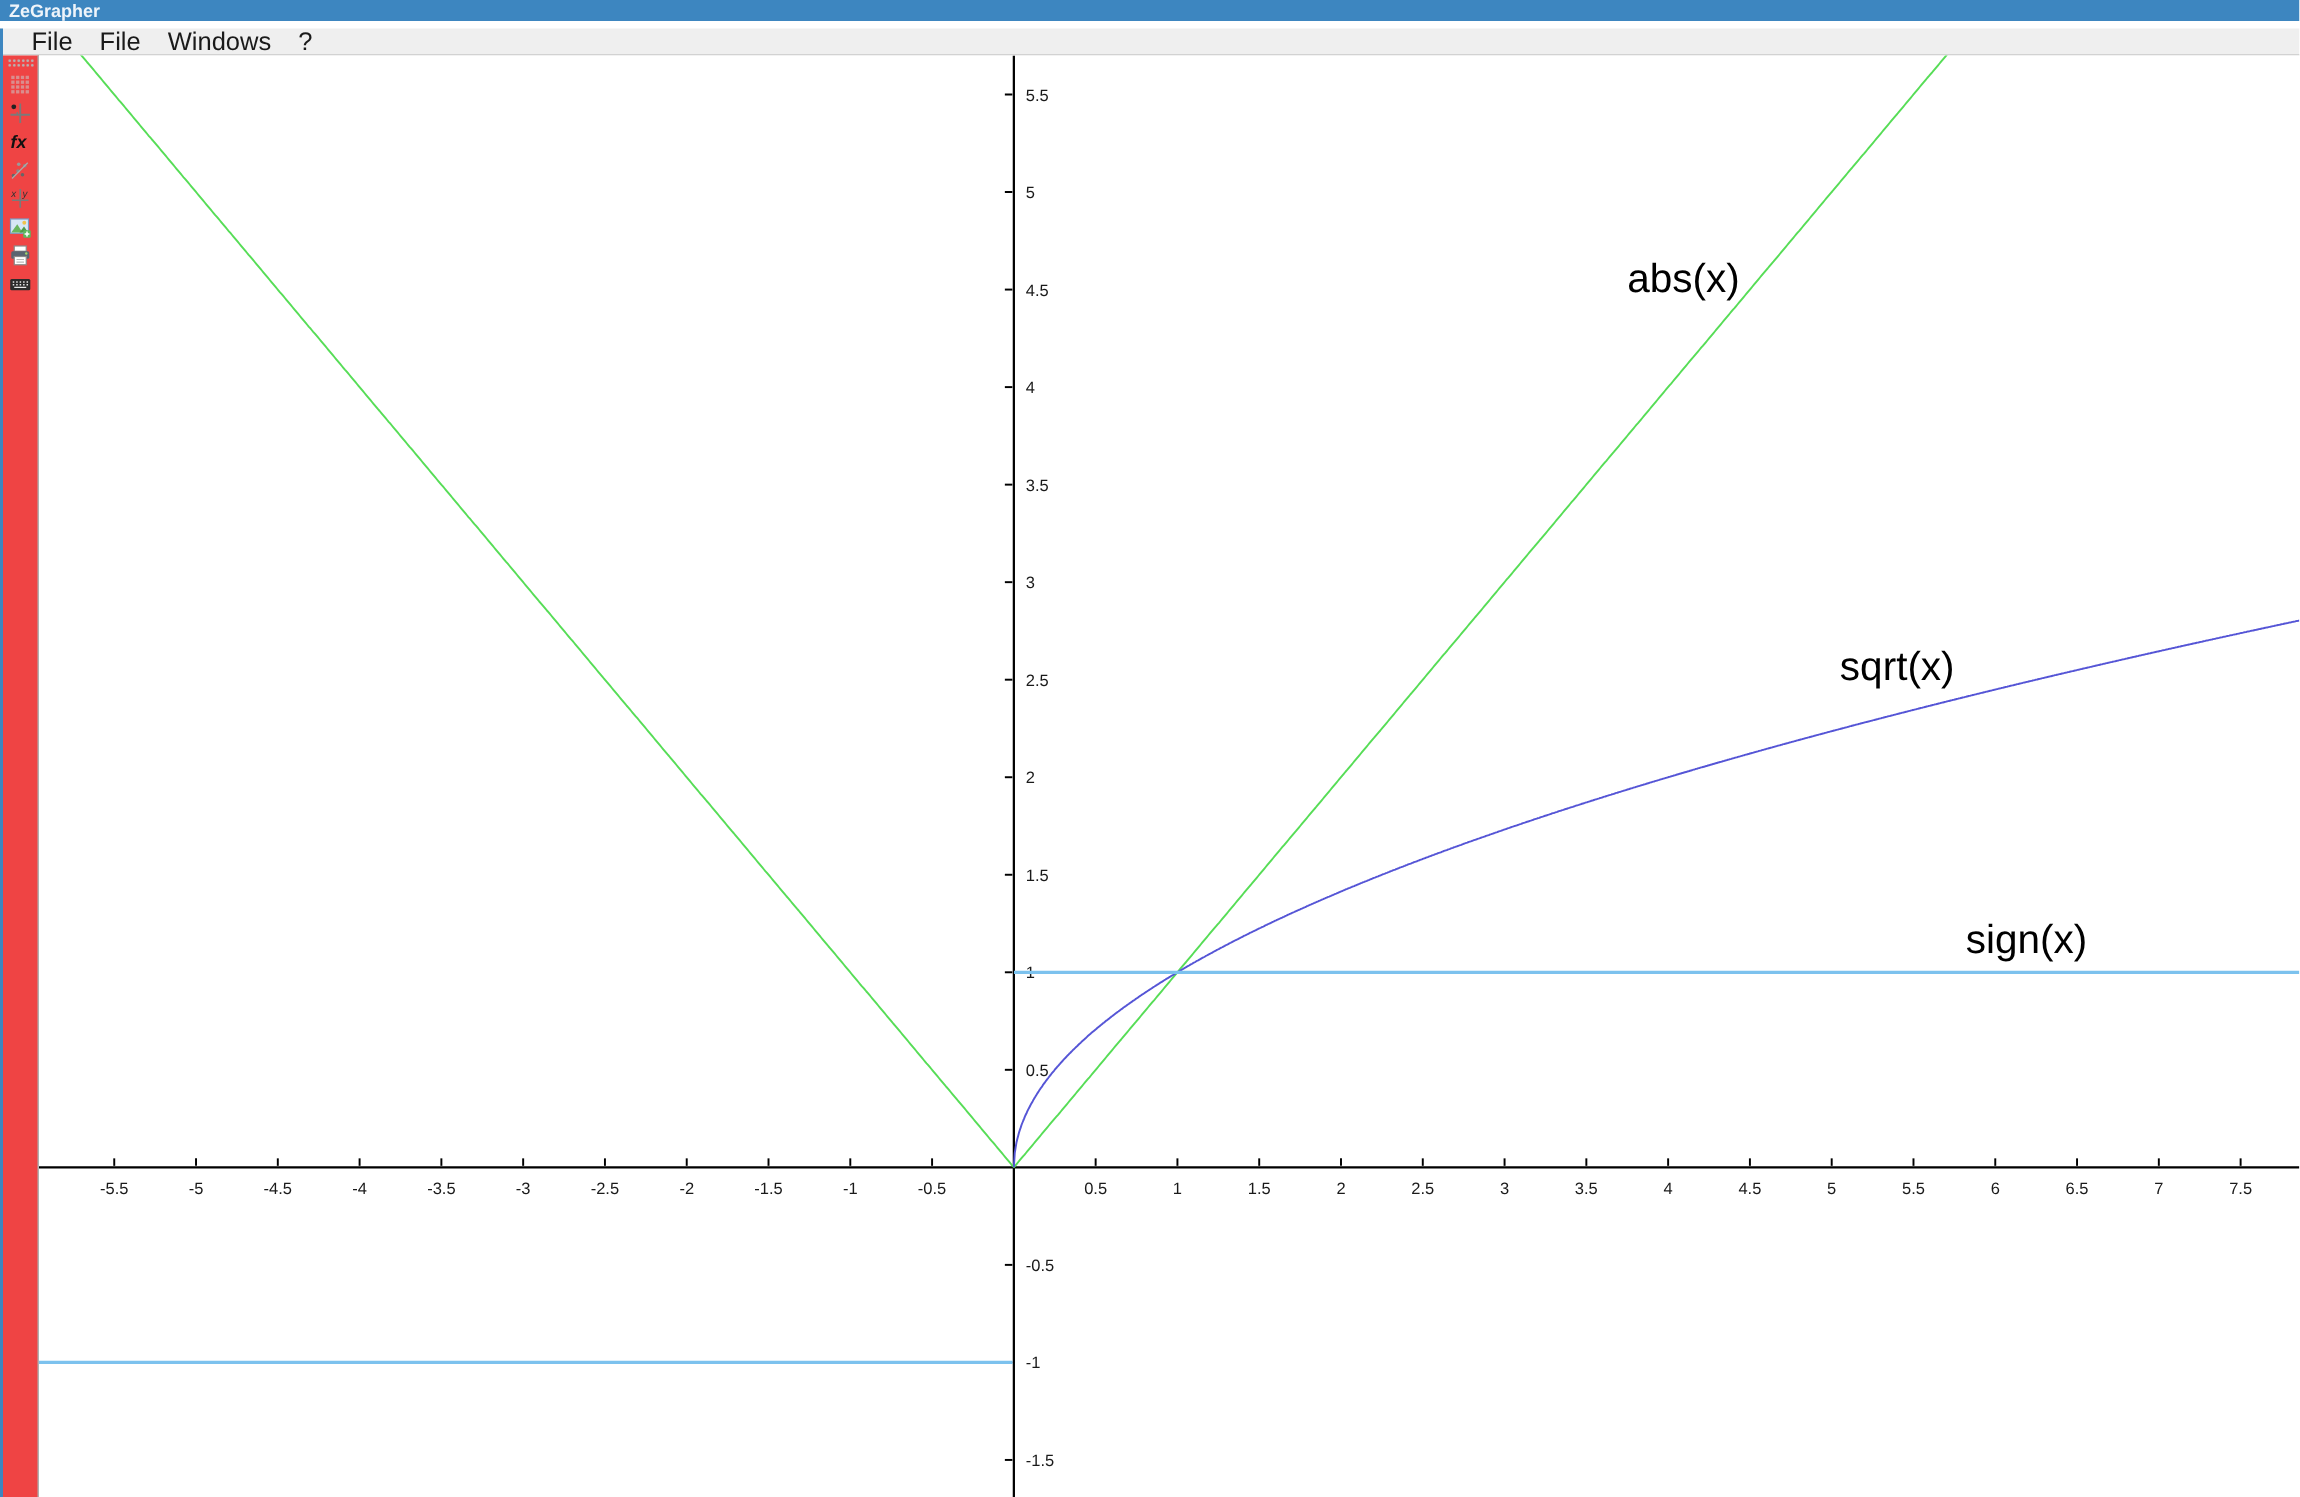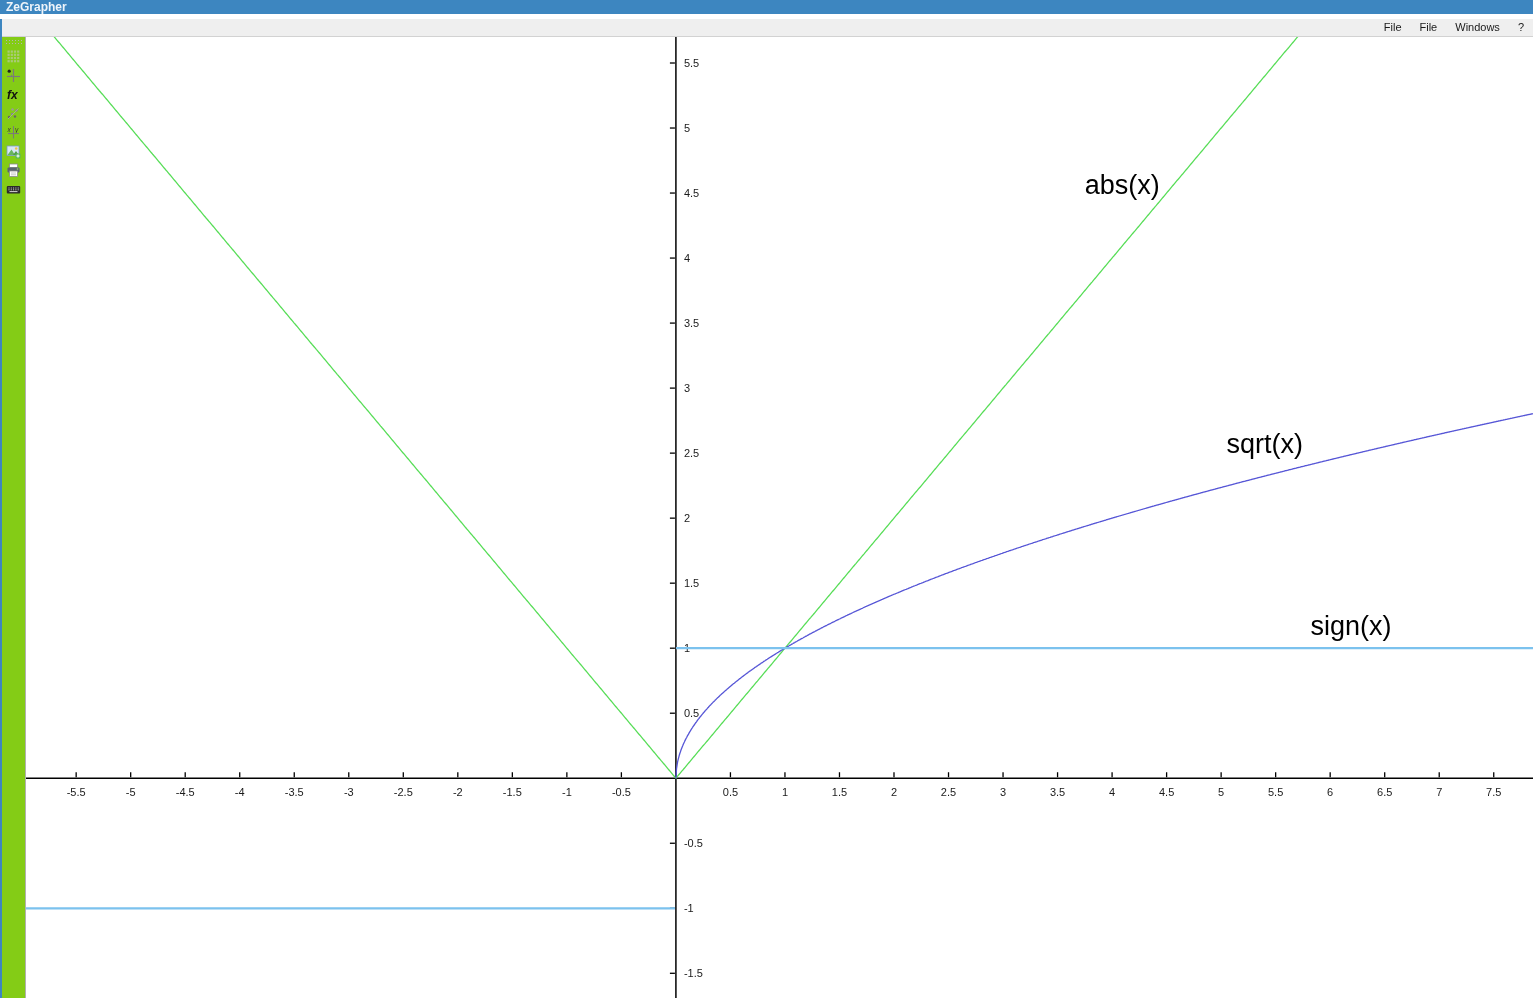--- a/index.html
+++ b/index.html
@@ -9,28 +9,28 @@
     -webkit-font-smoothing:antialiased;
   }
   .titlebar{
     position:absolute;top:0;left:0;right:0;height:14px;
     background:#3d86c0;color:#eef4fa;font-size:12px;font-weight:bold;
     display:flex;align-items:center;padding-left:6px;box-sizing:border-box;
   }
   .menubar{
     position:absolute;top:19px;left:0;right:0;height:17px;
     background:#efefef;border-bottom:1px solid #d2d2d2;
-    display:flex;align-items:center;font-size:11px;color:#1a1a1a;
-    padding-left:12px;box-sizing:content-box;justify-content:flex-end;
+    display:flex;align-items:center;font-size:17px;color:#1a1a1a;
+    padding-left:12px;box-sizing:content-box;
   }
   .menu-item{padding:1px 9px;line-height:15px;cursor:default;}
   .left-strip{position:absolute;top:19px;left:0;bottom:0;width:2px;background:#3d86c0;z-index:6;}
   .toolbar{
     position:absolute;top:37px;left:2px;bottom:0;width:23px;
-    background:#84cc16;border-right:1px solid #b0b0b0;z-index:5;
+    background:#ef4444;border-right:1px solid #b0b0b0;z-index:5;
     display:flex;flex-direction:column;align-items:center;box-sizing:content-box;
   }
   .tb-handle{
     width:18px;height:6px;margin-top:2px;margin-bottom:2px;
     background-image:radial-gradient(#b5b5b5 0.8px, transparent 0.9px);
     background-size:3px 3px;
   }
   .tool-btn{
     width:20px;height:19px;display:flex;align-items:center;justify-content:center;
     cursor:default;border-radius:2px;

